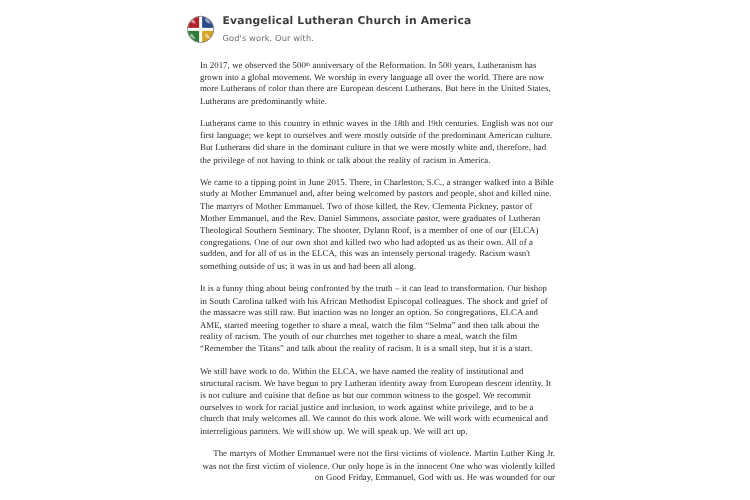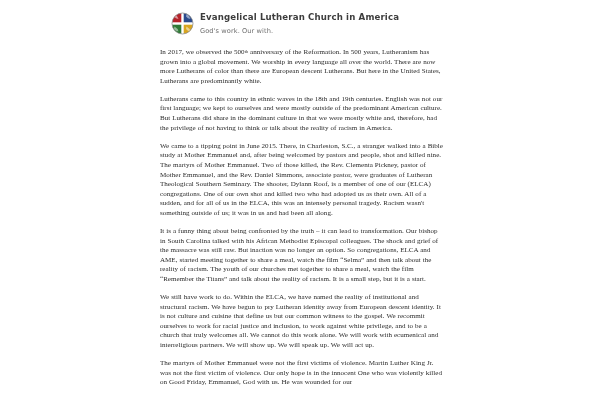--- a/index.html
+++ b/index.html
@@ -20,21 +20,21 @@
     position: absolute;
     left: 0; top: 0;
     width: 600px;
     height: 400px;
     background: #ffffff;
   }
 
   
   .letterhead {
     position: absolute;
-    left: 171px;
+    left: 149px;
     top: 11px;
     display: flex;
     align-items: center;
     gap: 6px;
   }
 
   .logo-mark {
     width: 23px;
     height: 25px;
     flex: 0 0 auto;
@@ -80,20 +80,21 @@
     font-size: 7.05px;
     line-height: 9.6px;
     color: #2b2b2b;
     text-align: left;
     letter-spacing: 0.01px;
     word-spacing: 0.2px;
   }
 
   .body-copy p:last-child {
     margin-bottom: 16px;
+    text-align: right;
   }
 
   sup {
     font-size: 62%;
     vertical-align: 0.32em;
     line-height: 0;
   }
 </style>
 </head>
 <body>

